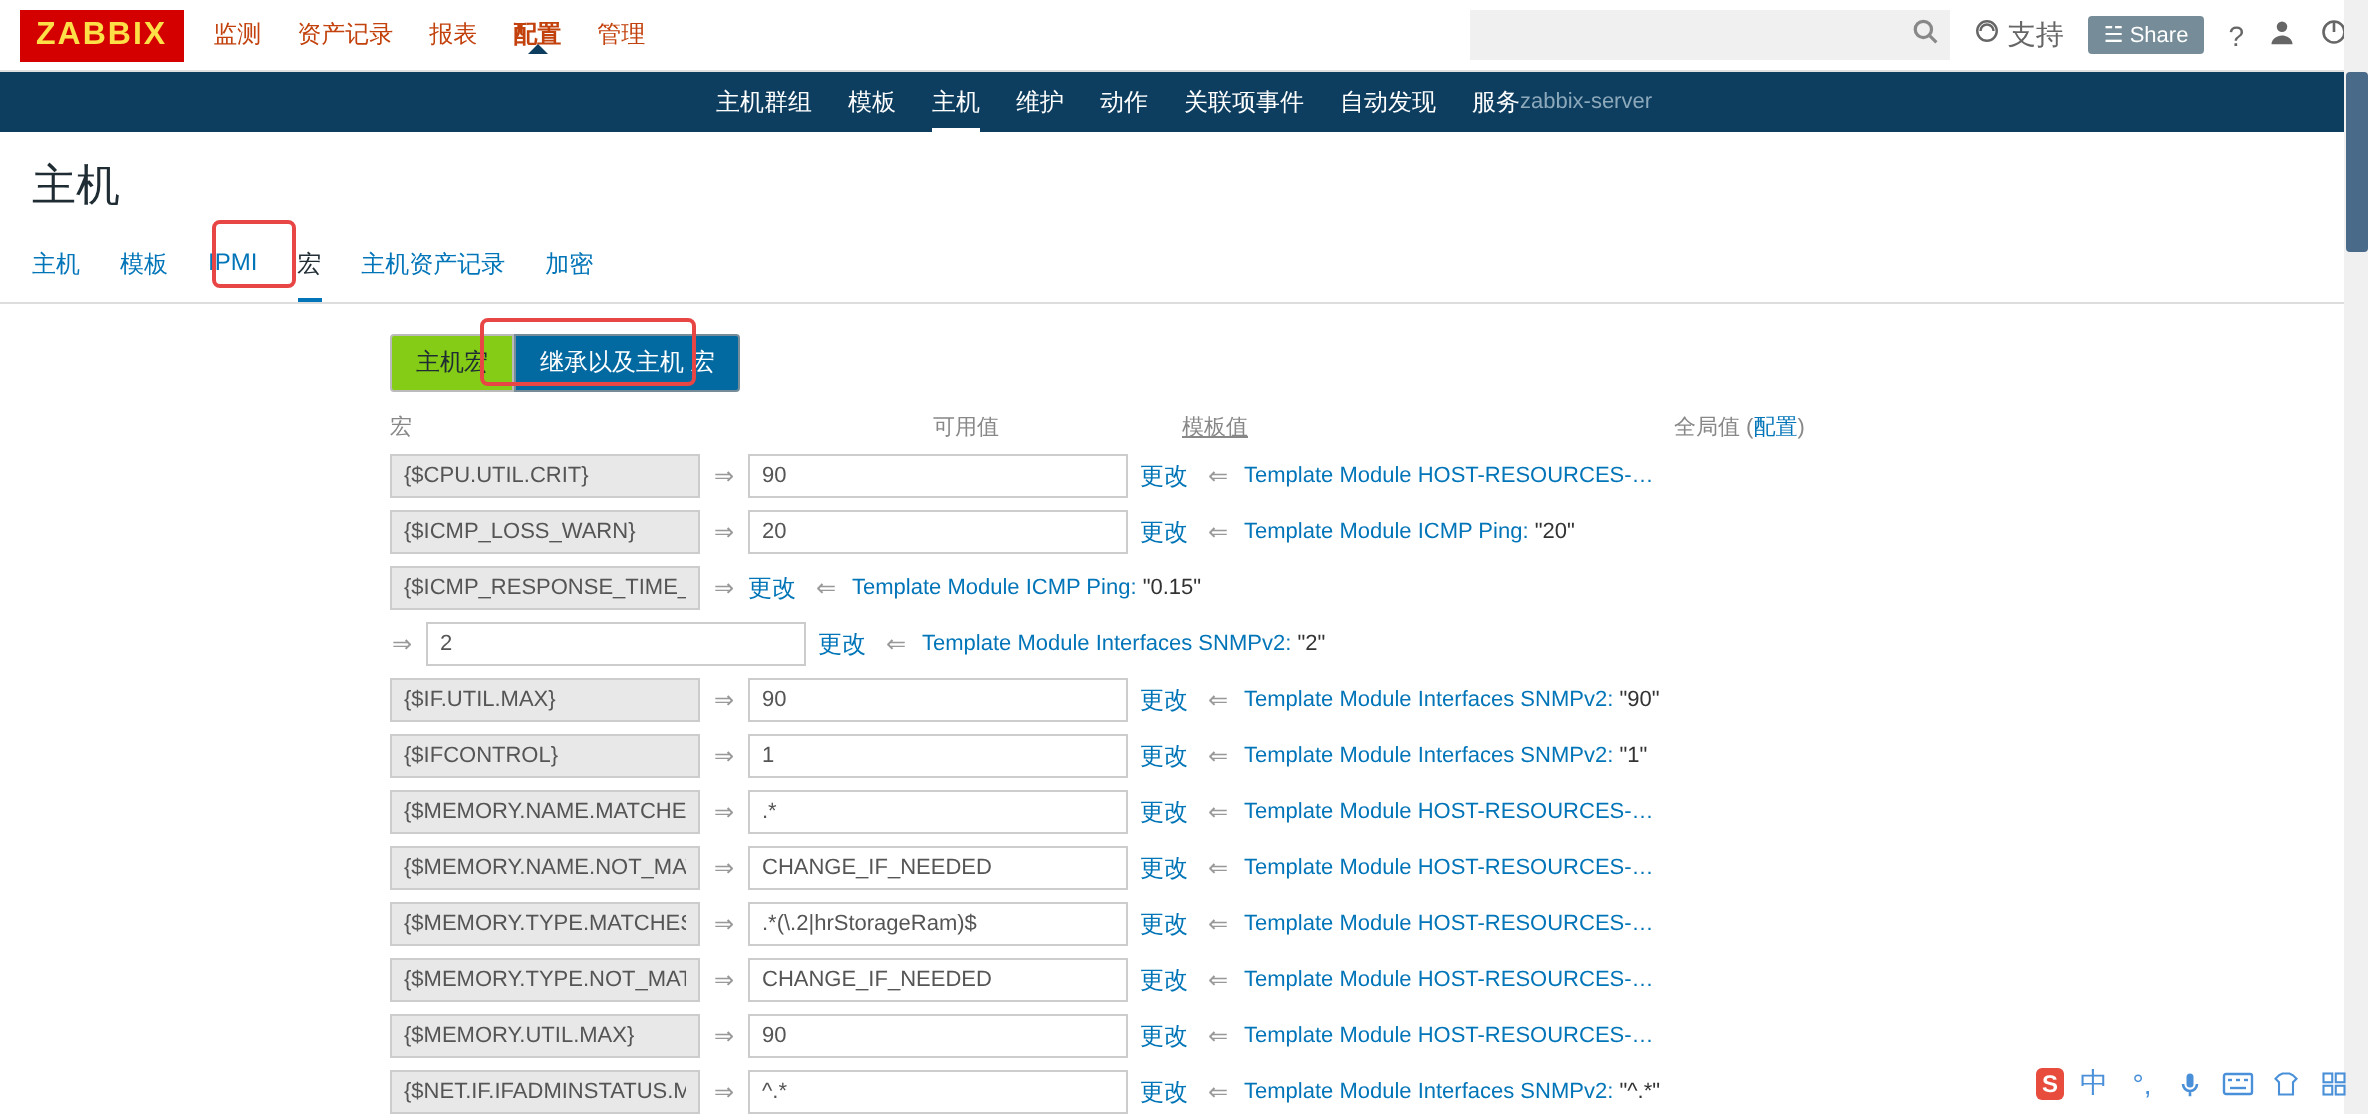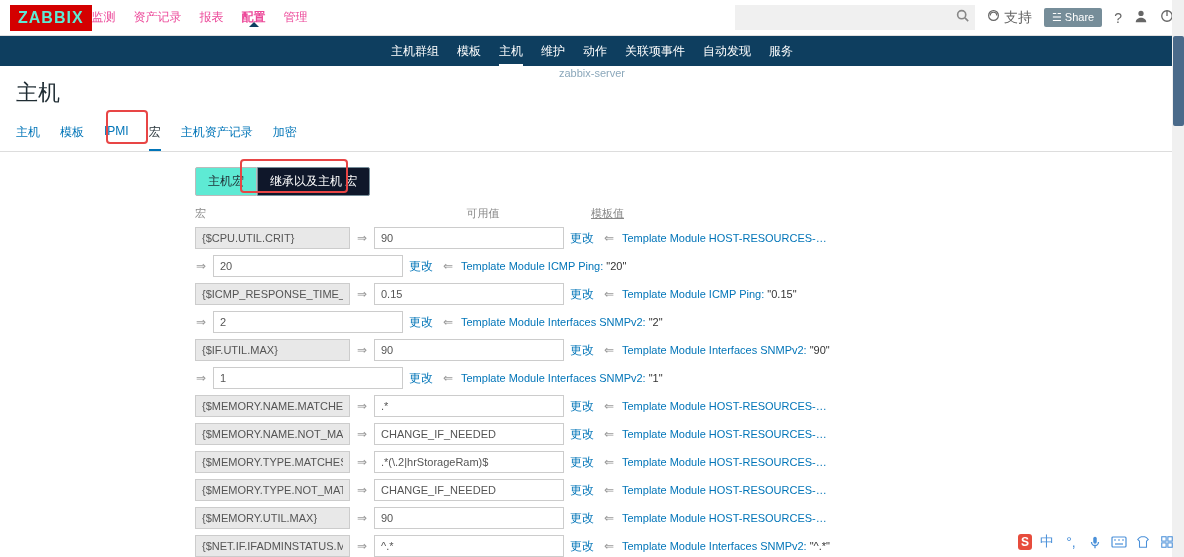--- a/index.html
+++ b/index.html
@@ -1,43 +1,43 @@
 <!DOCTYPE html>
 <html><head>
 <meta charset="utf-8">
 <style>
 * { margin: 0; padding: 0; box-sizing: border-box; font-family: Arial, "Microsoft YaHei", sans-serif; }
 body { background: #fff; font-size: 12px; color: #1f2c33; overflow-x: hidden; }
 .topbar { display: flex; align-items: center; height: 36px; border-bottom: 1px solid #e0e0e0; padding: 0 10px; }
-.logo { background: #d40000; color: #5eead4; font-weight: bold; padding: 4px 8px; font-size: 16px; letter-spacing: 1px; }
+.logo { background: #d40000; color: #fde047; font-weight: bold; padding: 4px 8px; font-size: 16px; letter-spacing: 1px; margin-right: 15px; }
 .topnav { display: flex; gap: 18px; flex: 1; }
-.topnav-item { color: #ec4899; cursor: pointer; padding: 0 0; }
+.topnav-item { color: #c2410c; cursor: pointer; padding: 0 0; }
 .topnav-item.active { font-weight: bold; position: relative; }
 .topnav-item.active::after { content: ''; position: absolute; bottom: -1px; left: 50%; transform: translateX(-50%); width: 0; height: 0; border-left: 5px solid transparent; border-right: 5px solid transparent; border-bottom: 5px solid #0e3e5f; }
 .topright { display: flex; align-items: center; gap: 12px; justify-content: space-between; }
 .searchbox { background: #f0f0f0; border: none; padding: 5px 25px 5px 8px; width: 240px; color: #666; }
 .search-wrap { position: relative; }
 .search-icon { position: absolute; right: 6px; top: 4px; color: #888; }
 .topicon { color: #666; cursor: pointer; font-size: 14px; }
 .share-btn { background: #768d99; color: #fff; padding: 3px 8px; border-radius: 2px; font-size: 11px; cursor: pointer; }
-.subnav { background: #0e3e5f; height: 30px; display: flex; align-items: center; padding: 0 10px; justify-content: flex-start; flex-direction: column; }
+.subnav { background: #0e3e5f; height: 30px; display: flex; align-items: center; padding: 0 10px; justify-content: center; }
 .subnav-left { display: flex; gap: 18px; }
 .subnav-item { color: #fff; cursor: pointer; padding: 7px 0; font-size: 12px; }
 .subnav-item.active { border-bottom: 3px solid #fff; padding-bottom: 4px; }
 .subnav-right { color: #8ca8bb; font-size: 11px; }
 .page-title { font-size: 22px; padding: 12px 16px 8px; color: #1f2c33; }
 .tabs { display: flex; gap: 20px; padding: 0 16px; border-bottom: 1px solid #ddd; }
 .tab { color: #0275b8; cursor: pointer; padding: 8px 0; }
 .tab.active { color: #1f2c33; border-bottom: 2px solid #0275b8; }
 .highlight-box { position: absolute; border: 2px solid #e84545; border-radius: 4px; pointer-events: none; }
 .content { padding: 15px 16px 40px 195px; position: relative; }
 .toggle-row { margin-bottom: 10px; position: relative; }
 .toggle-btn { display: inline-block; padding: 5px 12px; border: 1px solid #bbb; cursor: pointer; font-size: 12px; }
-.toggle-btn.left { border-radius: 2px 0 0 2px; background: #5eead4; }
-.toggle-btn.right { border-radius: 0 2px 2px 0; background: #0f172a; color: #fff; border-color: #768d99; }
+.toggle-btn.left { border-radius: 2px 0 0 2px; background: #84cc16; }
+.toggle-btn.right { border-radius: 0 2px 2px 0; background: #0369a1; color: #fff; border-color: #768d99; }
 .macro-header { display: flex; gap: 8px; color: #888; font-size: 11px; margin-top: 8px; }
 .macro-header .col1 { width: 160px; }
 .macro-header .col2 { width: 200px; text-align: center; }
 .macro-header .col3 { width: 238px; text-decoration: underline; }
 .macro-header .col4 { flex: 1; }
 .config-link { color: #0275b8; cursor: pointer; }
 .macro-row { display: flex; align-items: center; gap: 6px; margin-top: 6px; }
 .macro-input { background: #e8e8e8; border: 1px solid #ccc; padding: 4px 6px; font-size: 11px; color: #555; height: 22px; }
 .col-name { width: 155px; }
 .arrow { color: #999; width: 12px; text-align: center; }
@@ -130,62 +130,66 @@
   <div class="toggle-row">
     <span class="toggle-btn left">主机宏</span><span class="toggle-btn right">继承以及主机 宏</span>
     <div class="highlight-box" style="left:45px; top:-8px; width:108px; height:34px;"></div>
   </div>
 
   <div class="macro-header">
     <span class="col1">宏</span>
     <span style="width:12px"></span>
     <span class="col2">可用值</span>
     <span class="col3">模板值</span>
+    <span class="col4">
+      <span>全局值 (</span><span class="config-link">配置</span><span>)</span>
+    </span>
   </div>
 
   <div id="macro-rows">
       <div class="macro-row">
         <input class="macro-input col-name" value="{$CPU.UTIL.CRIT}" style="">
         <span class="arrow">⇒</span>
         <input class="macro-input col-value" value="90" style="">
         <span class="change-link">更改</span>
         <span class="arrow2">⇐</span>
         <span class="template-text">Template Module HOST-RESOURCES-MIB ...<span class="template-suffix"></span></span>
       </div>
       <div class="macro-row">
+        <input class="macro-input col-name" value="{$ICMP_LOSS_WARN}" style="">
         <span class="arrow">⇒</span>
         <input class="macro-input col-value" value="20" style="">
         <span class="change-link">更改</span>
         <span class="arrow2">⇐</span>
         <span class="template-text">Template Module ICMP Ping:<span class="template-suffix"> "20"</span></span>
       </div>
       <div class="macro-row">
         <input class="macro-input col-name" value="{$ICMP_RESPONSE_TIME_WARN" style="">
         <span class="arrow">⇒</span>
-        <input class="macro-input col-value" value="0.15" style="">
         <span class="change-link">更改</span>
         <span class="arrow2">⇐</span>
         <span class="template-text">Template Module ICMP Ping:<span class="template-suffix"> "0.15"</span></span>
       </div>
       <div class="macro-row">
         <span class="arrow">⇒</span>
         <input class="macro-input col-value" value="2" style="">
         <span class="change-link">更改</span>
         <span class="arrow2">⇐</span>
         <span class="template-text">Template Module Interfaces SNMPv2:<span class="template-suffix"> "2"</span></span>
       </div>
       <div class="macro-row">
         <input class="macro-input col-name" value="{$IF.UTIL.MAX}" style="">
         <span class="arrow">⇒</span>
         <input class="macro-input col-value" value="90" style="">
         <span class="change-link">更改</span>
         <span class="arrow2">⇐</span>
         <span class="template-text">Template Module Interfaces SNMPv2:<span class="template-suffix"> "90"</span></span>
       </div>
       <div class="macro-row">
+        <input class="macro-input col-name" value="{$IFCONTROL}" style="">
         <span class="arrow">⇒</span>
         <input class="macro-input col-value" value="1" style="">
         <span class="change-link">更改</span>
         <span class="arrow2">⇐</span>
         <span class="template-text">Template Module Interfaces SNMPv2:<span class="template-suffix"> "1"</span></span>
       </div>
       <div class="macro-row">
         <input class="macro-input col-name" value="{$MEMORY.NAME.MATCHES}" style="">
         <span class="arrow">⇒</span>
         <input class="macro-input col-value" value=".*" style="">

